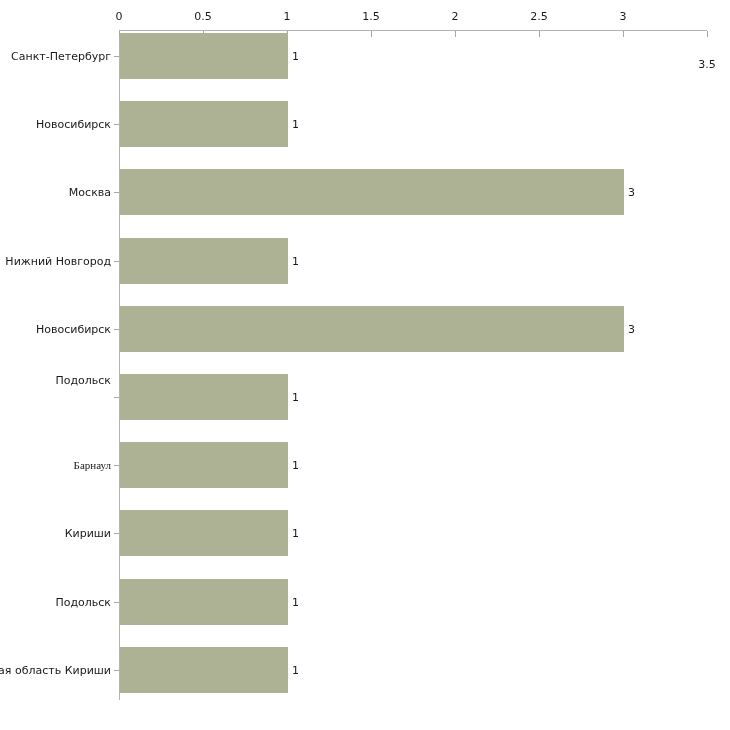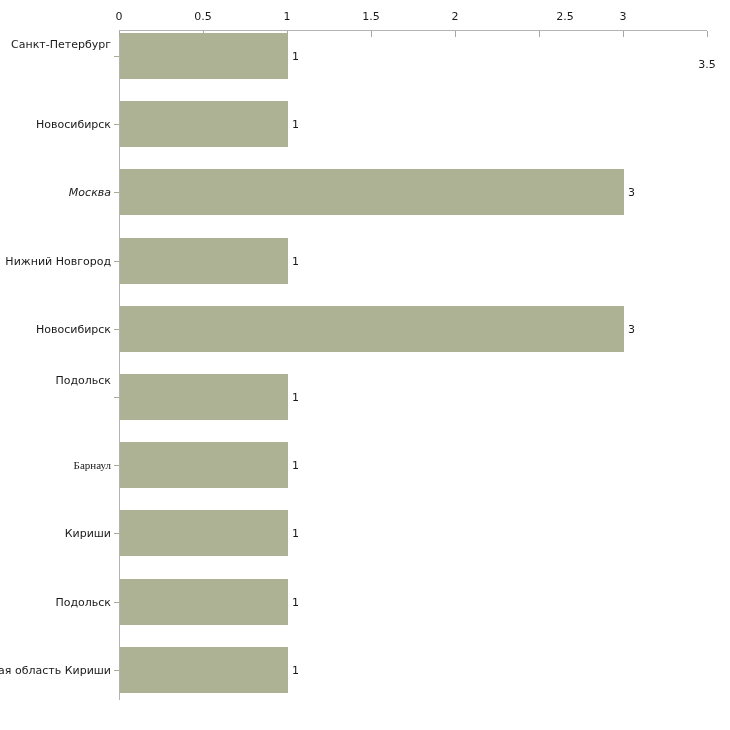--- a/index.html
+++ b/index.html
@@ -108,34 +108,34 @@
       <div class="xtick-label" style="left: 119px;">0</div>
       <div class="xtick" style="left: 203px;"></div>
       <div class="xtick-label" style="left: 203px;">0.5</div>
       <div class="xtick" style="left: 287px;"></div>
       <div class="xtick-label" style="left: 287px;">1</div>
       <div class="xtick" style="left: 371px;"></div>
       <div class="xtick-label" style="left: 371px;">1.5</div>
       <div class="xtick" style="left: 455px;"></div>
       <div class="xtick-label" style="left: 455px;">2</div>
       <div class="xtick" style="left: 539px;"></div>
-      <div class="xtick-label" style="left: 539px; margin-left: 26px;">2.5</div>
+      <div class="xtick-label" style="left: 539px;">2.5</div>
       <div class="xtick" style="left: 623px;"></div>
       <div class="xtick-label" style="left: 623px;">3</div>
       <div class="xtick" style="left: 707px;"></div>
       <div class="xtick-label" style="left: 707px; margin-top: 48px;">3.5</div>
     </div>
 
   <div id="yticks-layer">
       <div class="ytick" style="top: 56px;"></div>
-      <div class="ytick-label" style="top: 44px;">Санкт-Петербург</div>
+      <div class="ytick-label" style="top: 56px;">Санкт-Петербург</div>
       <div class="ytick" style="top: 124px;"></div>
       <div class="ytick-label" style="top: 124px;">Новосибирск</div>
       <div class="ytick" style="top: 192px;"></div>
-      <div class="ytick-label" style="top: 192px; font-style: italic;">Москва</div>
+      <div class="ytick-label" style="top: 192px;">Москва</div>
       <div class="ytick" style="top: 261px;"></div>
       <div class="ytick-label" style="top: 261px;">Нижний Новгород</div>
       <div class="ytick" style="top: 329px;"></div>
       <div class="ytick-label" style="top: 329px;">Новосибирск</div>
       <div class="ytick" style="top: 397px;"></div>
       <div class="ytick-label" style="top: 380px;">Подольск</div>
       <div class="ytick" style="top: 465px;"></div>
       <div class="ytick-label" style="top: 465px; font-family: Liberation Serif, serif;">Барнаул</div>
       <div class="ytick" style="top: 533px;"></div>
       <div class="ytick-label" style="top: 533px;">Кириши</div>

